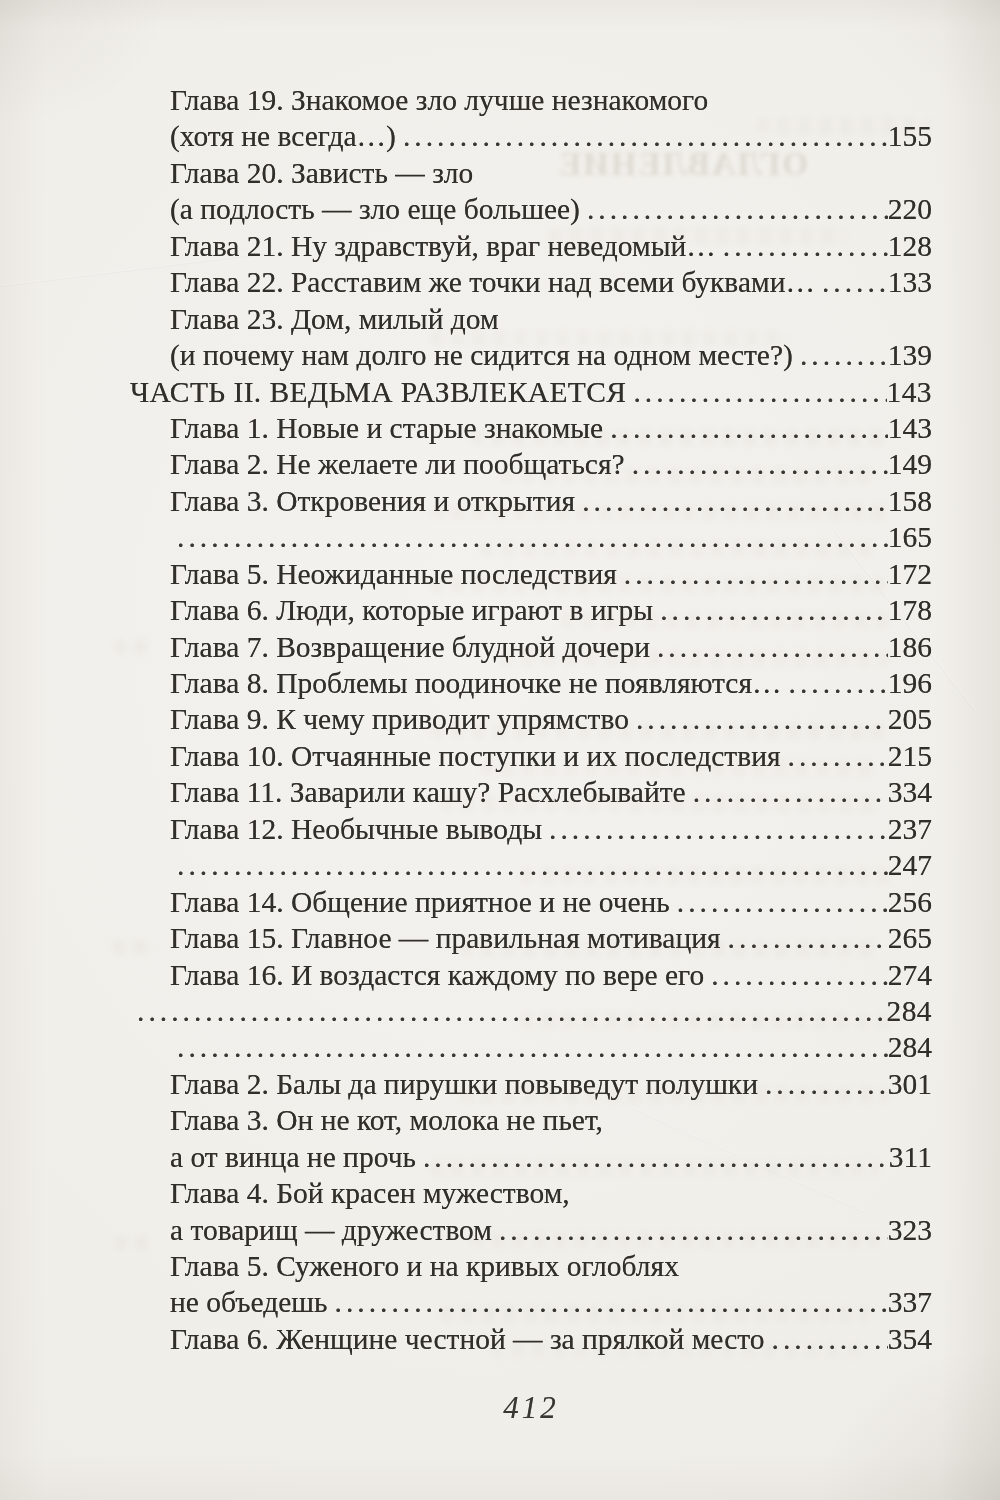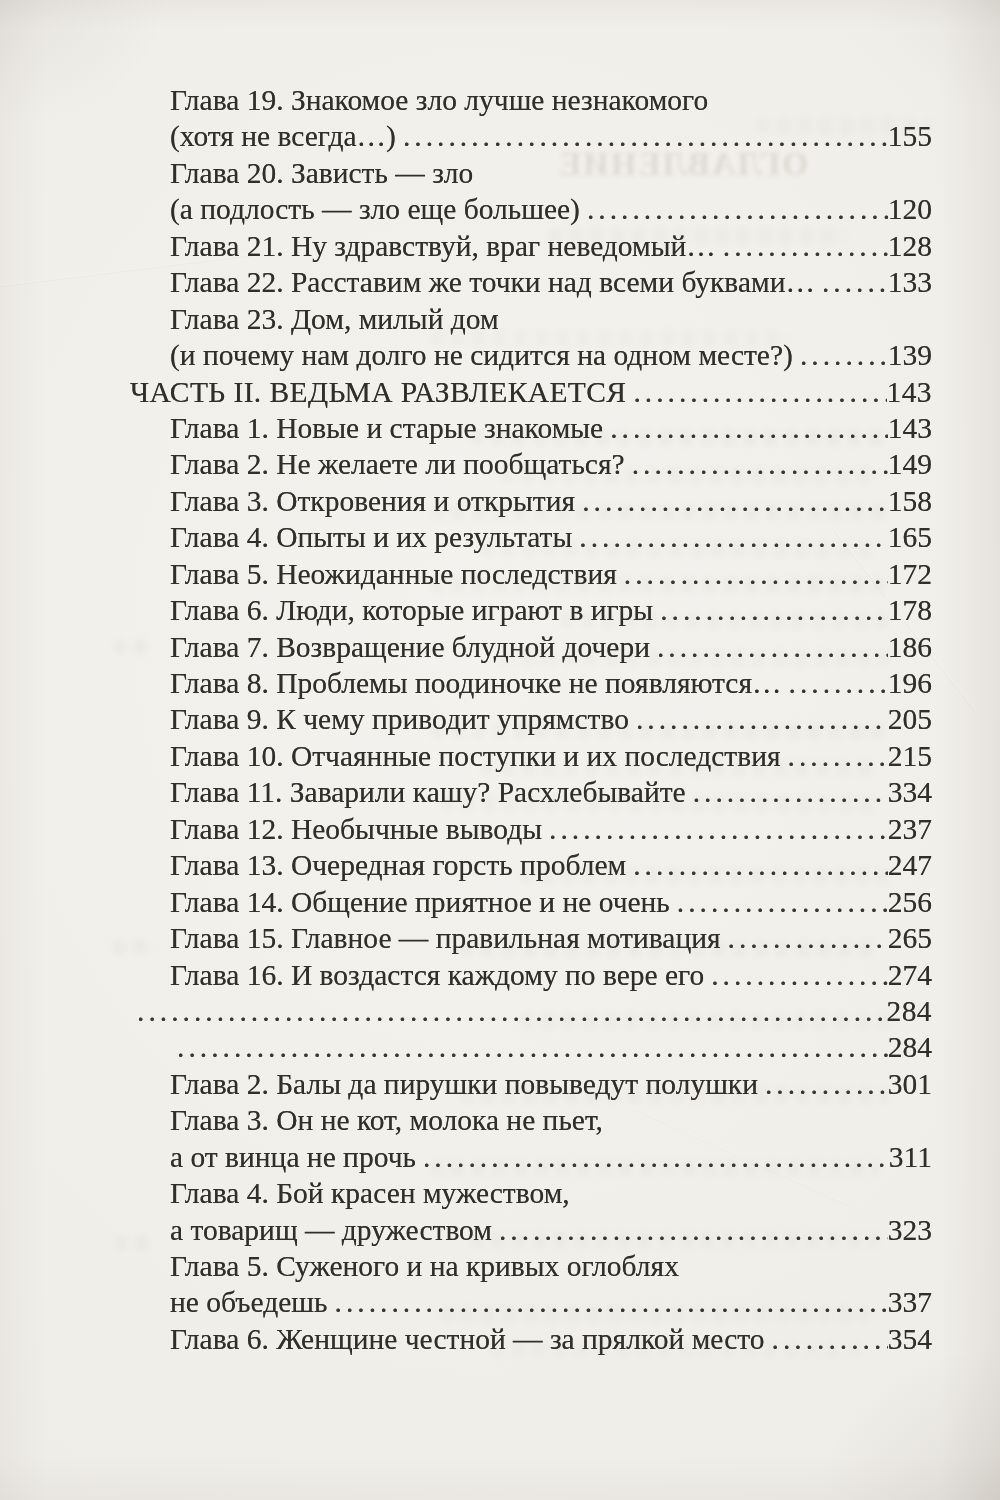--- a/index.html
+++ b/index.html
@@ -127,21 +127,21 @@
       <span class="dots">......................................................................................................................................................</span>
       <span class="pg">155</span>
     </div>
       <div class="toc-row chapter">
       <span class="toc-text">Глава 20. Зависть — зло</span>
 
     </div>
       <div class="toc-row wrap">
       <span class="toc-text">(а подлость — зло еще большее)</span>
       <span class="dots">......................................................................................................................................................</span>
-      <span class="pg">120</span>
+      <span class="pg">220</span>
     </div>
       <div class="toc-row chapter">
       <span class="toc-text">Глава 21. Ну здравствуй, враг неведомый…</span>
       <span class="dots">......................................................................................................................................................</span>
       <span class="pg">128</span>
     </div>
       <div class="toc-row chapter">
       <span class="toc-text">Глава 22. Расставим же точки над всеми буквами…</span>
       <span class="dots">......................................................................................................................................................</span>
       <span class="pg">133</span>
@@ -169,21 +169,20 @@
       <span class="toc-text">Глава 2. Не желаете ли пообщаться?</span>
       <span class="dots">......................................................................................................................................................</span>
       <span class="pg">149</span>
     </div>
       <div class="toc-row chapter">
       <span class="toc-text">Глава 3. Откровения и открытия</span>
       <span class="dots">......................................................................................................................................................</span>
       <span class="pg">158</span>
     </div>
       <div class="toc-row chapter">
-      <span class="toc-text">Глава 4. Опыты и их результаты</span>
       <span class="dots">......................................................................................................................................................</span>
       <span class="pg">165</span>
     </div>
       <div class="toc-row chapter">
       <span class="toc-text">Глава 5. Неожиданные последствия</span>
       <span class="dots">......................................................................................................................................................</span>
       <span class="pg">172</span>
     </div>
       <div class="toc-row chapter">
       <span class="toc-text">Глава 6. Люди, которые играют в игры</span>
@@ -214,21 +213,20 @@
       <span class="toc-text">Глава 11. Заварили кашу? Расхлебывайте</span>
       <span class="dots">......................................................................................................................................................</span>
       <span class="pg">334</span>
     </div>
       <div class="toc-row chapter">
       <span class="toc-text">Глава 12. Необычные выводы</span>
       <span class="dots">......................................................................................................................................................</span>
       <span class="pg">237</span>
     </div>
       <div class="toc-row chapter">
-      <span class="toc-text">Глава 13. Очередная горсть проблем</span>
       <span class="dots">......................................................................................................................................................</span>
       <span class="pg">247</span>
     </div>
       <div class="toc-row chapter">
       <span class="toc-text">Глава 14. Общение приятное и не очень</span>
       <span class="dots">......................................................................................................................................................</span>
       <span class="pg">256</span>
     </div>
       <div class="toc-row chapter">
       <span class="toc-text">Глава 15. Главное — правильная мотивация</span>
@@ -280,13 +278,14 @@
       <span class="dots">......................................................................................................................................................</span>
       <span class="pg">337</span>
     </div>
       <div class="toc-row chapter">
       <span class="toc-text">Глава 6. Женщине честной — за прялкой место</span>
       <span class="dots">......................................................................................................................................................</span>
       <span class="pg">354</span>
     </div>
     </main>
 
+  <div class="folio">412</div>
 </div>
 
 </body></html>

